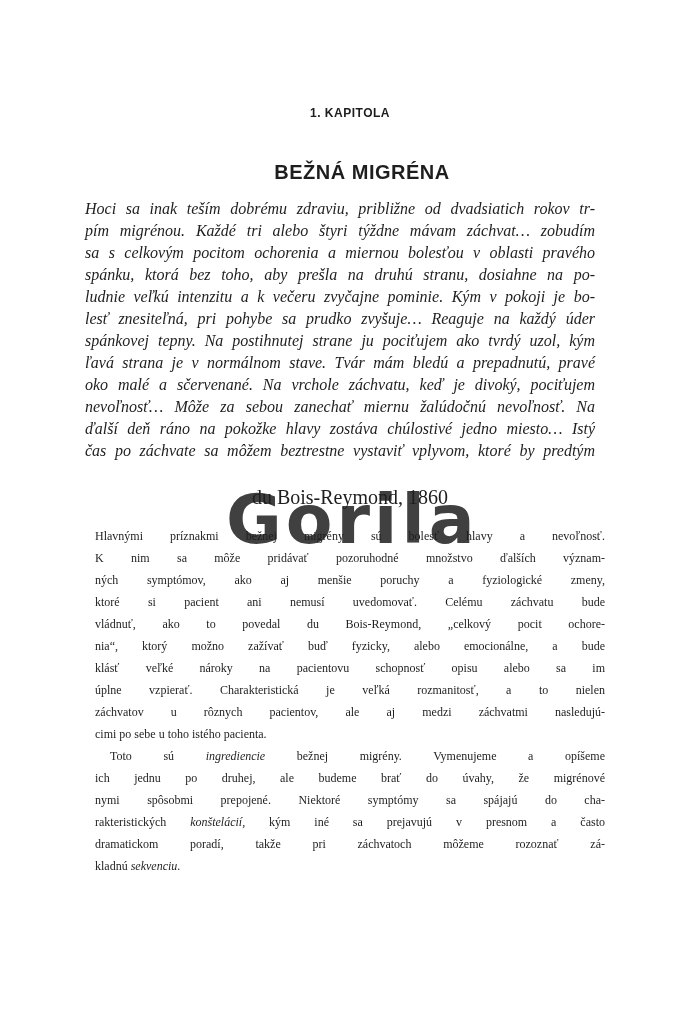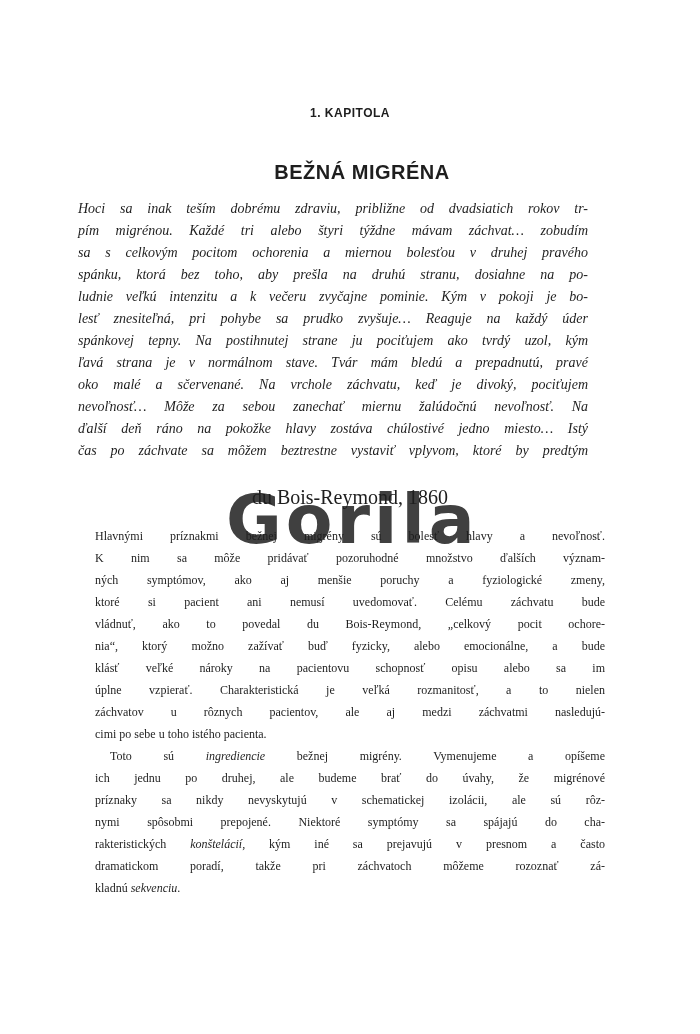--- a/index.html
+++ b/index.html
@@ -39,24 +39,24 @@
     font-family: "Liberation Sans", sans-serif;
     font-weight: bold;
     font-size: 20px;
     letter-spacing: 0.5px;
     color: #1e1e1e;
     z-index: 2;
   }
   .quote {
     position: absolute;
     top: 198px;
-    left: 78px;
+    left: 85px;
     width: 510px;
     font-style: italic;
-    font-size: 14px;
+    font-size: 16px;
     line-height: 22px;
     z-index: 2;
   }
   .attribution {
     position: absolute;
     top: 486px;
     left: 95px;
     width: 510px;
     text-align: center;
     font-size: 20px;
@@ -105,21 +105,21 @@
 
 <div class="page" style="background: rgb(255, 255, 255); color: rgb(30, 30, 30);">
 
   <div class="kicker">1. KAPITOLA</div>
 
   <h1 class="title">BEŽNÁ MIGRÉNA</h1>
 
   <div class="quote">
       <div class="line"><span>Hoci sa inak teším dobrému zdraviu, približne od dvadsiatich rokov tr-</span></div>
       <div class="line"><span>pím migrénou. Každé tri alebo štyri týždne mávam záchvat… zobudím</span></div>
-      <div class="line"><span>sa s celkovým pocitom ochorenia a miernou bolesťou v druhej pravého</span></div>
+      <div class="line"><span>sa s celkovým pocitom ochorenia a miernou bolesťou v oblasti pravého</span></div>
       <div class="line"><span>spánku, ktorá bez toho, aby prešla na druhú stranu, dosiahne na po-</span></div>
       <div class="line"><span>ludnie veľkú intenzitu a k večeru zvyčajne pominie. Kým v pokoji je bo-</span></div>
       <div class="line"><span>lesť znesiteľná, pri pohybe sa prudko zvyšuje… Reaguje na každý úder</span></div>
       <div class="line"><span>spánkovej tepny. Na postihnutej strane ju pociťujem ako tvrdý uzol, kým</span></div>
       <div class="line"><span>ľavá strana je v normálnom stave. Tvár mám bledú a prepadnutú, pravé</span></div>
       <div class="line"><span>oko malé a sčervenané. Na vrchole záchvatu, keď je divoký, pociťujem</span></div>
       <div class="line"><span>nevoľnosť… Môže za sebou zanechať miernu žalúdočnú nevoľnosť. Na</span></div>
       <div class="line"><span>ďalší deň ráno na pokožke hlavy zostáva chúlostivé jedno miesto… Istý</span></div>
       <div class="line"><span>čas po záchvate sa môžem beztrestne vystaviť vplyvom, ktoré by predtým</span></div>
     </div>
@@ -137,21 +137,20 @@
         <div class="line"><span>vládnuť, ako to povedal du Bois-Reymond, „celkový pocit ochore-</span></div>
         <div class="line"><span>nia“, ktorý možno zažívať buď fyzicky, alebo emocionálne, a bude</span></div>
         <div class="line"><span>klásť veľké nároky na pacientovu schopnosť opisu alebo sa im</span></div>
         <div class="line"><span>úplne vzpierať. Charakteristická je veľká rozmanitosť, a to nielen</span></div>
         <div class="line"><span>záchvatov u rôznych pacientov, ale aj medzi záchvatmi nasledujú-</span></div>
         <div class="line last"><span>cimi po sebe u toho istého pacienta.</span></div>
       </div>
       <div class="para indent">
         <div class="line"><span>Toto sú </span><span class="em">ingrediencie</span><span> bežnej migrény. Vymenujeme a opíšeme</span></div>
         <div class="line"><span>ich jednu po druhej, ale budeme brať do úvahy, že migrénové</span></div>
-        <div class="line"><span>príznaky sa nikdy nevyskytujú v schematickej izolácii, ale sú rôz-</span></div>
         <div class="line"><span>nymi spôsobmi prepojené. Niektoré symptómy sa spájajú do cha-</span></div>
         <div class="line"><span>rakteristických </span><span class="em">konštelácií</span><span>, kým iné sa prejavujú v presnom a často</span></div>
         <div class="line"><span>dramatickom poradí, takže pri záchvatoch môžeme rozoznať zá-</span></div>
         <div class="line last"><span>kladnú </span><span class="em">sekvenciu</span><span>.</span></div>
       </div>
     </div>
 
 </div>
 
 </body></html>

